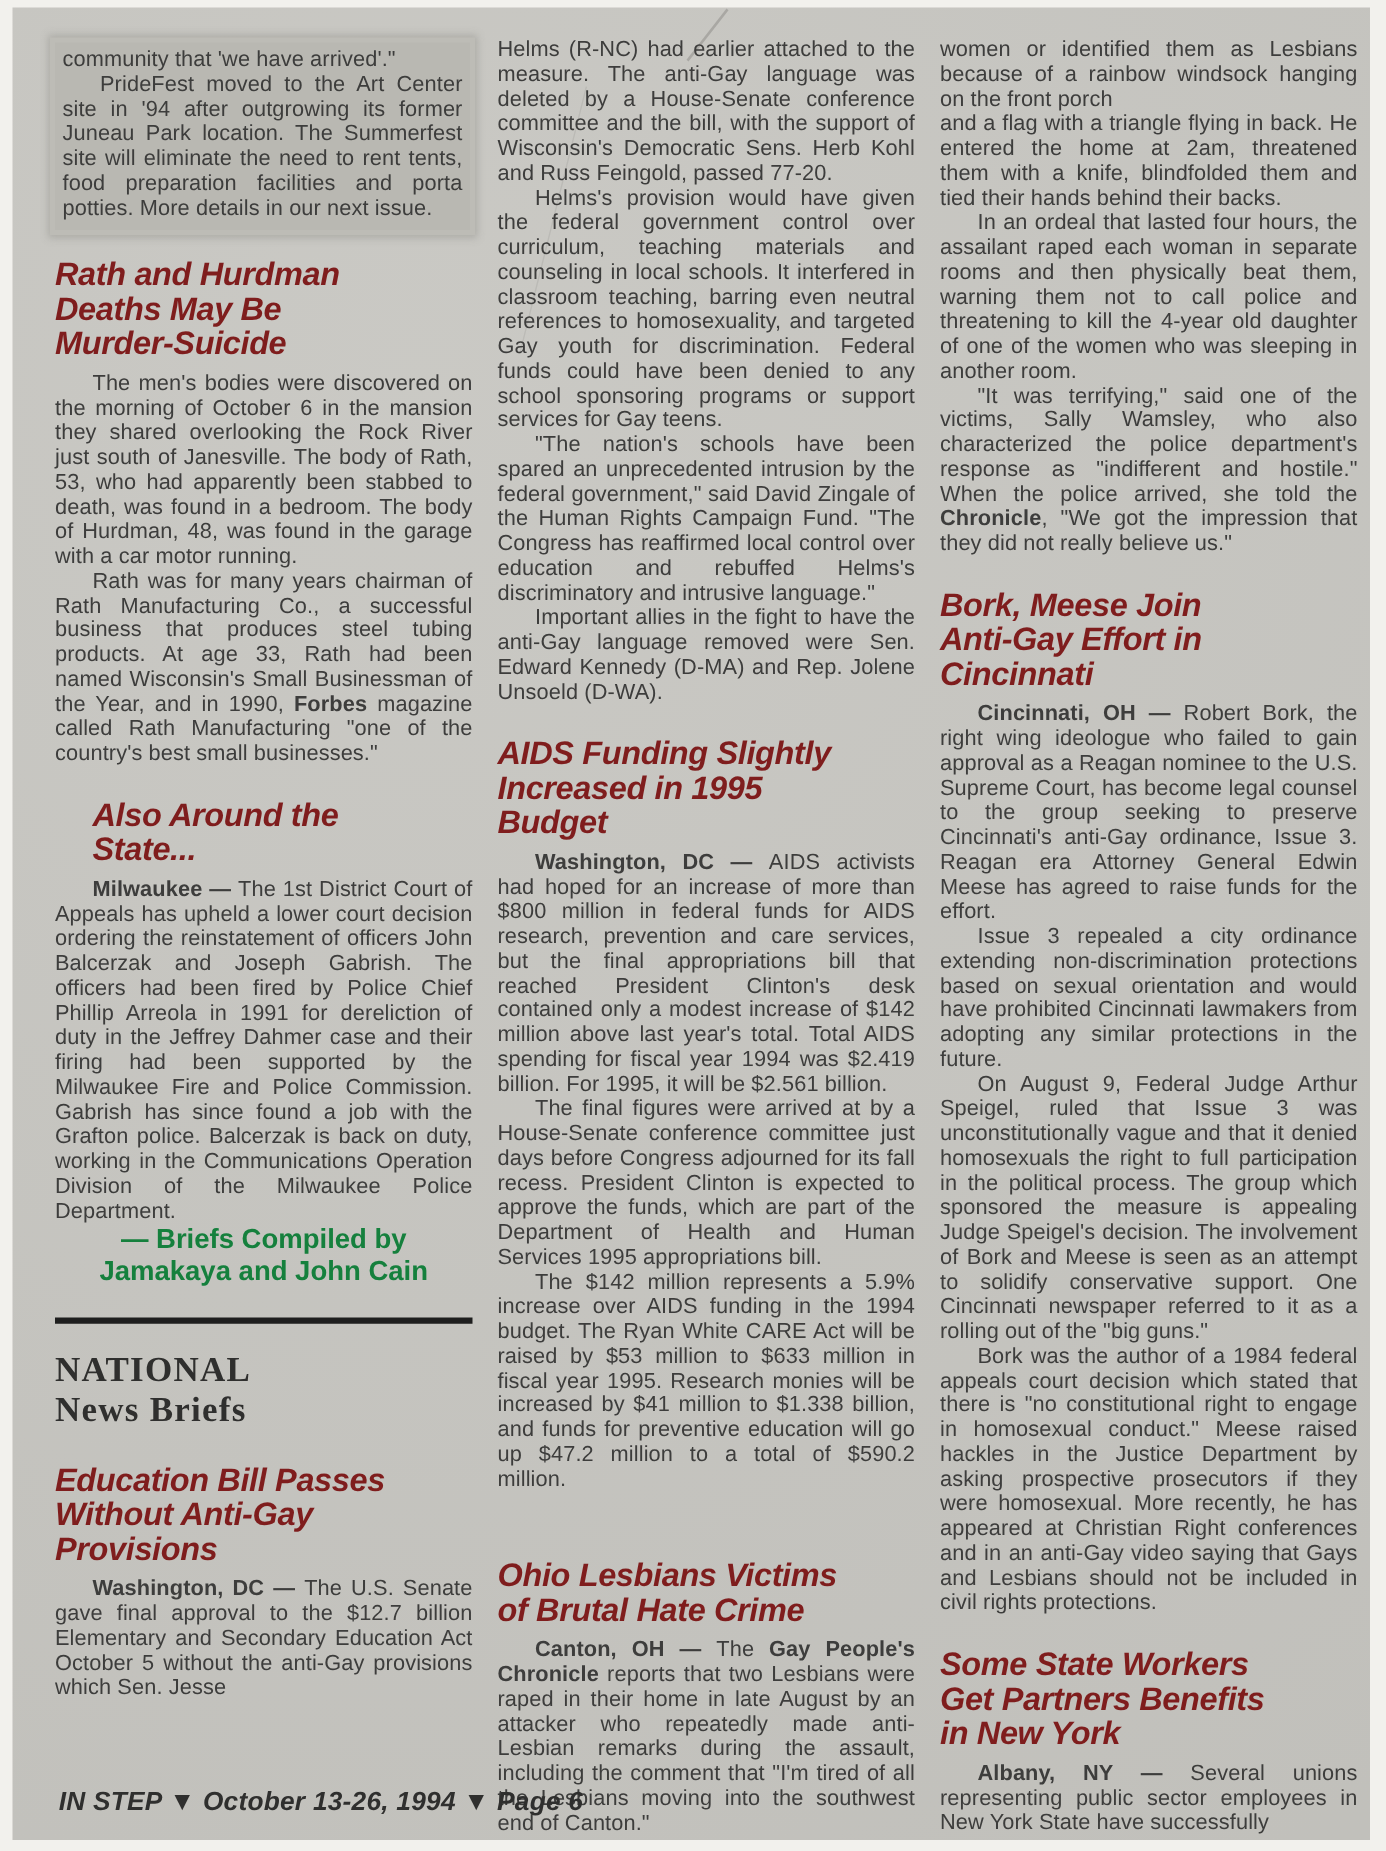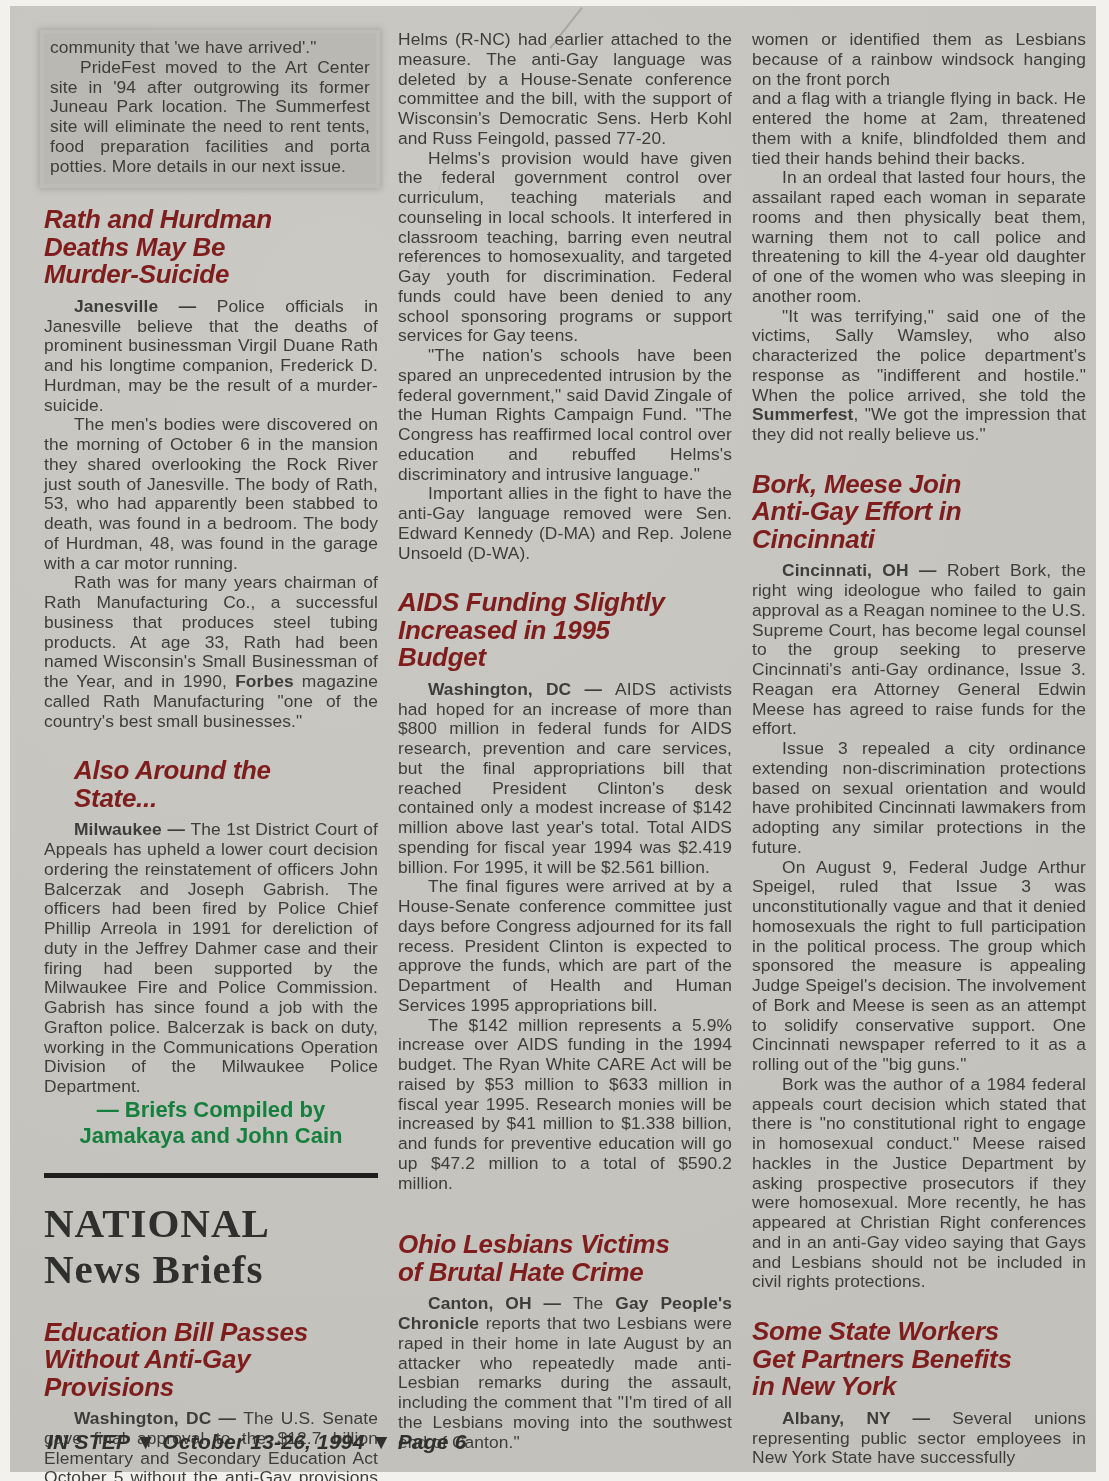--- a/index.html
+++ b/index.html
@@ -36,21 +36,21 @@
     font-weight:bold;font-style:italic;
     font-size:26px;line-height:1.06;letter-spacing:-.3px;
     margin:26px 0 8px 0;color:#7f1d1d;
   }
   .headline.first{margin-top:22px;}
   .section-rule{
     border:none;height:5px;background:#1e1e1e;margin:24px 0 0 0;width:100%;
   }
   .section-title{
     font-family:"Liberation Serif", serif;font-weight:600;
-    font-size:41px;line-height:1.13;letter-spacing:1px;
+    font-size:28px;line-height:1.13;letter-spacing:1px;
     margin:22px 0 26px 0;color:#2f2f2e;
   }
   .byline{
     font-weight:bold;text-align:center;font-size:22px;line-height:1.18;
     margin:0;color:#15803d;
   }
   .page-footer{
     position:absolute;left:47px;top:1430px;
     font-weight:bold;font-style:italic;font-size:21px;color:#2f2f2e;
     letter-spacing:.2px;
@@ -64,48 +64,47 @@
   <div class="scan-line" style="left:432px;top:60px;width:1px;height:220px;transform:rotate(14deg);opacity:.25;"></div>
 </div>
 
 <div class="content">
   <div class="col">
       <div class="highlight-box">
         <p class="body-para"><span>community that 'we have arrived'."</span></p>
         <p class="body-para indent"><span>PrideFest moved to the Art Center site in '94 after outgrowing its former Juneau Park location. The Summerfest site will eliminate the need to rent tents, food preparation facilities and porta potties. More details in our next issue.</span></p>
       </div>
       <h2 class="headline first" style="font-weight: bold;">Rath and Hurdman<br>Deaths May Be<br>Murder-Suicide</h2>
-      <p class="body-para indent"><span class="b">Janesville — </span><span>Police officials in Janesville believe that the deaths of prominent businessman Virgil Duane Rath and his longtime companion, Frederick D. Hurdman, may be the result of a murder-suicide.</span></p>
       <p class="body-para indent"><span>The men's bodies were discovered on the morning of October 6 in the mansion they shared overlooking the Rock River just south of Janesville. The body of Rath, 53, who had apparently been stabbed to death, was found in a bedroom. The body of Hurdman, 48, was found in the garage with a car motor running.</span></p>
       <p class="body-para indent"><span>Rath was for many years chairman of Rath Manufacturing Co., a successful business that produces steel tubing products. At age 33, Rath had been named Wisconsin's Small Businessman of the Year, and in 1990, </span><span class="b">Forbes</span><span> magazine called Rath Manufacturing "one of the country's best small businesses."</span></p>
       <h2 class="headline" style="font-weight: bold; margin-left: 30px;">Also Around the<br>State...</h2>
       <p class="body-para indent"><span class="b">Milwaukee — </span><span>The 1st District Court of Appeals has upheld a lower court decision ordering the reinstatement of officers John Balcerzak and Joseph Gabrish. The officers had been fired by Police Chief Phillip Arreola in 1991 for dereliction of duty in the Jeffrey Dahmer case and their firing had been supported by the Milwaukee Fire and Police Commission. Gabrish has since found a job with the Grafton police. Balcerzak is back on duty, working in the Communications Operation Division of the Milwaukee Police Department.</span></p>
       <p class="byline">— Briefs Compiled by<br>Jamakaya and John Cain</p>
       <hr class="section-rule">
       <h1 class="section-title">NATIONAL<br>News Briefs</h1>
       <h2 class="headline first" style="font-weight: bold;">Education Bill Passes<br>Without Anti-Gay<br>Provisions</h2>
       <p class="body-para indent"><span class="b">Washington, DC — </span><span>The U.S. Senate gave final approval to the $12.7 billion Elementary and Secondary Education Act October 5 without the anti-Gay provisions which Sen. Jesse</span></p>
     </div>
   <div class="col">
       <p class="body-para"><span>Helms (R-NC) had earlier attached to the measure. The anti-Gay language was deleted by a House-Senate conference committee and the bill, with the support of Wisconsin's Democratic Sens. Herb Kohl and Russ Feingold, passed 77-20.</span></p>
       <p class="body-para indent"><span>Helms's provision would have given the federal government control over curriculum, teaching materials and counseling in local schools. It interfered in classroom teaching, barring even neutral references to homosexuality, and targeted Gay youth for discrimination. Federal funds could have been denied to any school sponsoring programs or support services for Gay teens.</span></p>
       <p class="body-para indent"><span>"The nation's schools have been spared an unprecedented intrusion by the federal government," said David Zingale of the Human Rights Campaign Fund. "The Congress has reaffirmed local control over education and rebuffed Helms's discriminatory and intrusive language."</span></p>
       <p class="body-para indent"><span>Important allies in the fight to have the anti-Gay language removed were Sen. Edward Kennedy (D-MA) and Rep. Jolene Unsoeld (D-WA).</span></p>
       <h2 class="headline" style="font-weight: bold;">AIDS Funding Slightly<br>Increased in 1995<br>Budget</h2>
       <p class="body-para indent"><span class="b">Washington, DC — </span><span>AIDS activists had hoped for an increase of more than $800 million in federal funds for AIDS research, prevention and care services, but the final appropriations bill that reached President Clinton's desk contained only a modest increase of $142 million above last year's total. Total AIDS spending for fiscal year 1994 was $2.419 billion. For 1995, it will be $2.561 billion.</span></p>
       <p class="body-para indent"><span>The final figures were arrived at by a House-Senate conference committee just days before Congress adjourned for its fall recess. President Clinton is expected to approve the funds, which are part of the Department of Health and Human Services 1995 appropriations bill.</span></p>
       <p class="body-para indent"><span>The $142 million represents a 5.9% increase over AIDS funding in the 1994 budget. The Ryan White CARE Act will be raised by $53 million to $633 million in fiscal year 1995. Research monies will be increased by $41 million to $1.338 billion, and funds for preventive education will go up $47.2 million to a total of $590.2 million.</span></p>
-      <h2 class="headline" style="margin-top: 38px; font-weight: bold;">Ohio Lesbians Victims<br>of Brutal Hate Crime</h2>
+      <h2 class="headline" style="margin-top: 54px; font-weight: bold;">Ohio Lesbians Victims<br>of Brutal Hate Crime</h2>
       <p class="body-para indent"><span class="b">Canton, OH — </span><span>The </span><span class="b">Gay People's Chronicle</span><span> reports that two Lesbians were raped in their home in late August by an attacker who repeatedly made anti-Lesbian remarks during the assault, including the comment that "I'm tired of all the Lesbians moving into the southwest end of Canton."</span></p>
     </div>
   <div class="col">
       <p class="body-para"><span>women or identified them as Lesbians because of a rainbow windsock hanging on the front porch</span></p>
       <p class="body-para"><span>and a flag with a triangle flying in back. He entered the home at 2am, threatened them with a knife, blindfolded them and tied their hands behind their backs.</span></p>
       <p class="body-para indent"><span>In an ordeal that lasted four hours, the assailant raped each woman in separate rooms and then physically beat them, warning them not to call police and threatening to kill the 4-year old daughter of one of the women who was sleeping in another room.</span></p>
-      <p class="body-para indent"><span>"It was terrifying," said one of the victims, Sally Wamsley, who also characterized the police department's response as "indifferent and hostile." When the police arrived, she told the </span><span class="b">Summerfest</span><span>, "We got the impression that they did not really believe us."</span></p>
+      <p class="body-para indent"><span>"It was terrifying," said one of the victims, Sally Wamsley, who also characterized the police department's response as "indifferent and hostile." When the police arrived, she told the </span><span class="b">Chronicle</span><span>, "We got the impression that they did not really believe us."</span></p>
       <h2 class="headline" style="font-weight: bold;">Bork, Meese Join<br>Anti-Gay Effort in<br>Cincinnati</h2>
       <p class="body-para indent"><span class="b">Cincinnati, OH — </span><span>Robert Bork, the right wing ideologue who failed to gain approval as a Reagan nominee to the U.S. Supreme Court, has become legal counsel to the group seeking to preserve Cincinnati's anti-Gay ordinance, Issue 3. Reagan era Attorney General Edwin Meese has agreed to raise funds for the effort.</span></p>
       <p class="body-para indent"><span>Issue 3 repealed a city ordinance extending non-discrimination protections based on sexual orientation and would have prohibited Cincinnati lawmakers from adopting any similar protections in the future.</span></p>
       <p class="body-para indent"><span>On August 9, Federal Judge Arthur Speigel, ruled that Issue 3 was unconstitutionally vague and that it denied homosexuals the right to full participation in the political process. The group which sponsored the measure is appealing Judge Speigel's decision. The involvement of Bork and Meese is seen as an attempt to solidify conservative support. One Cincinnati newspaper referred to it as a rolling out of the "big guns."</span></p>
       <p class="body-para indent"><span>Bork was the author of a 1984 federal appeals court decision which stated that there is "no constitutional right to engage in homosexual conduct." Meese raised hackles in the Justice Department by asking prospective prosecutors if they were homosexual. More recently, he has appeared at Christian Right conferences and in an anti-Gay video saying that Gays and Lesbians should not be included in civil rights protections.</span></p>
       <h2 class="headline" style="font-weight: bold;">Some State Workers<br>Get Partners Benefits<br>in New York</h2>
       <p class="body-para indent"><span class="b">Albany, NY — </span><span>Several unions representing public sector employees in New York State have successfully</span></p>
     </div>
 </div>
 

